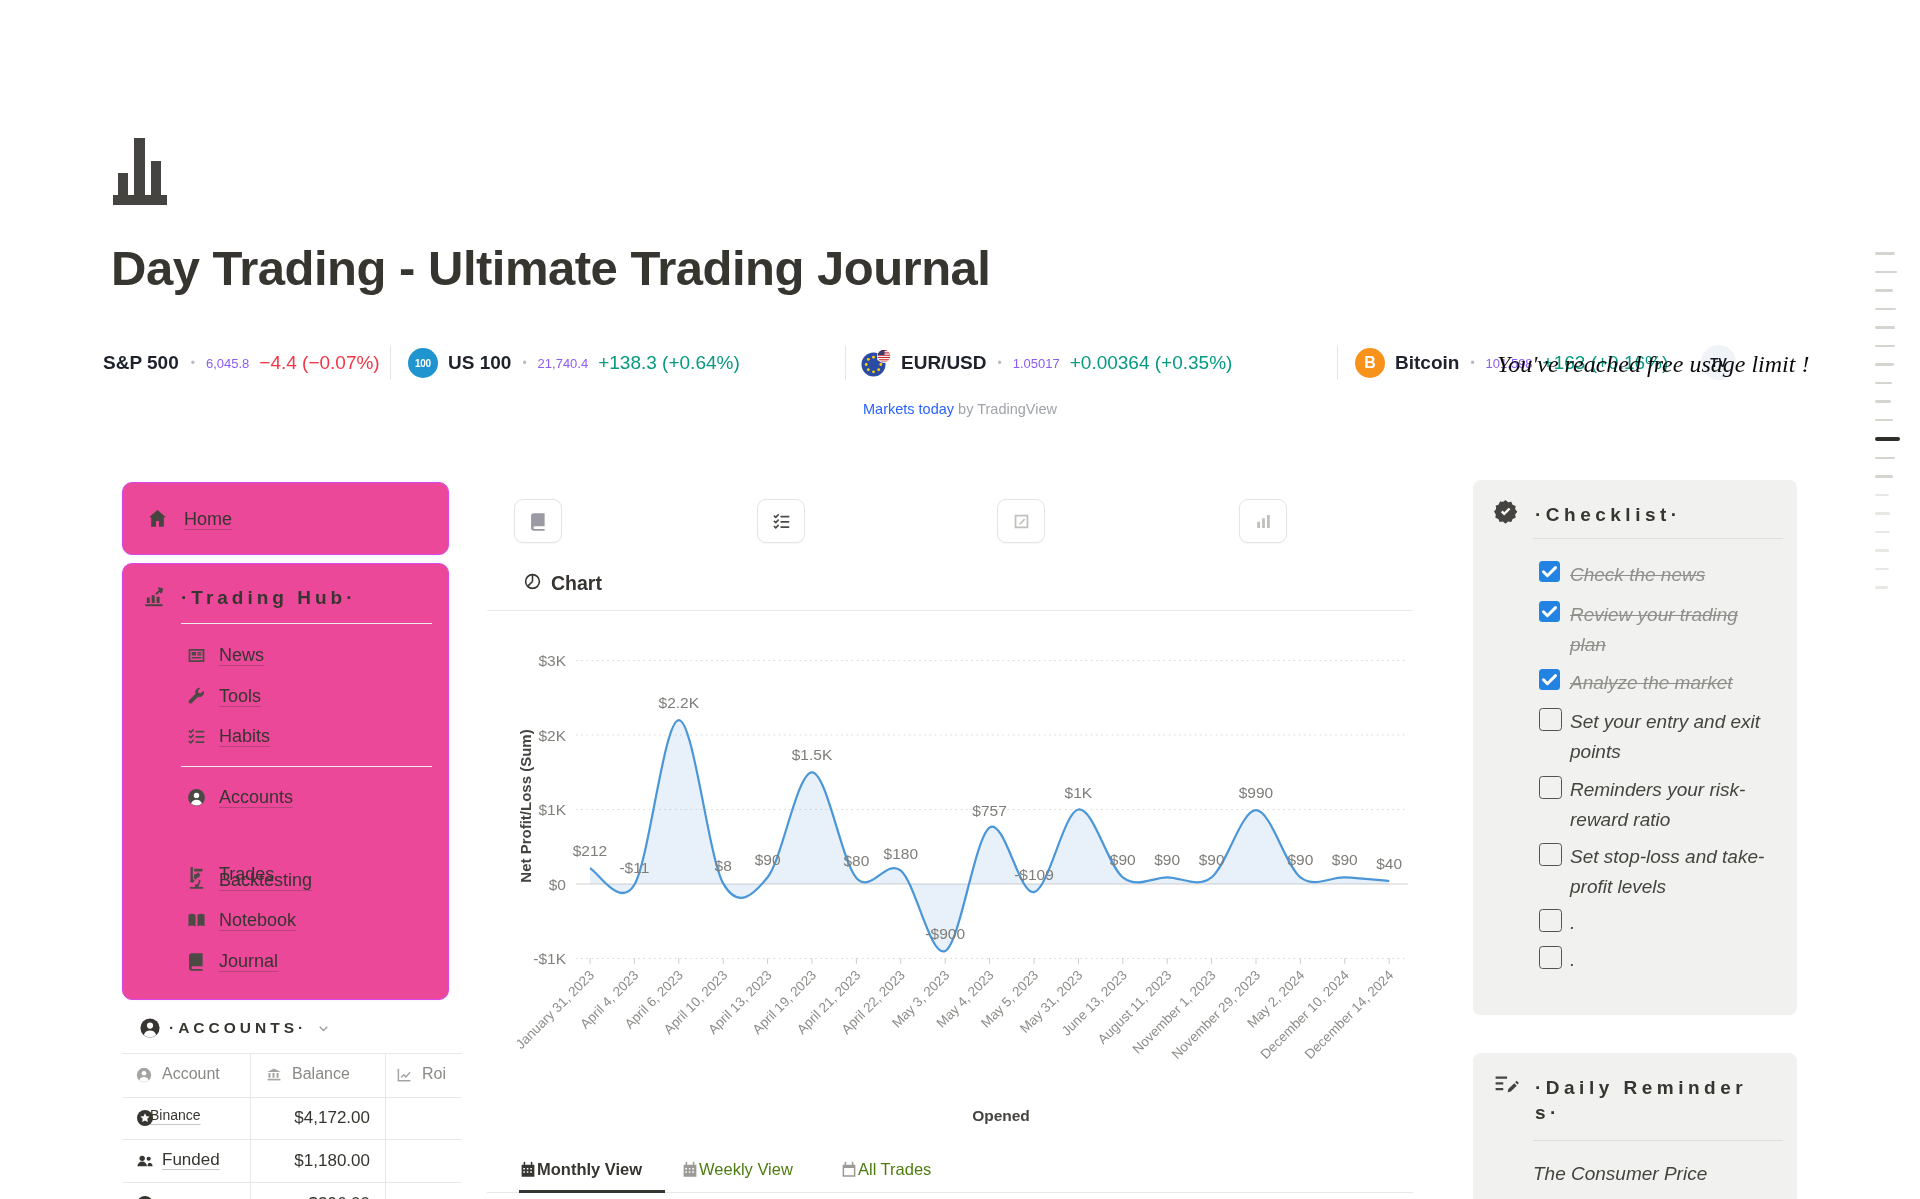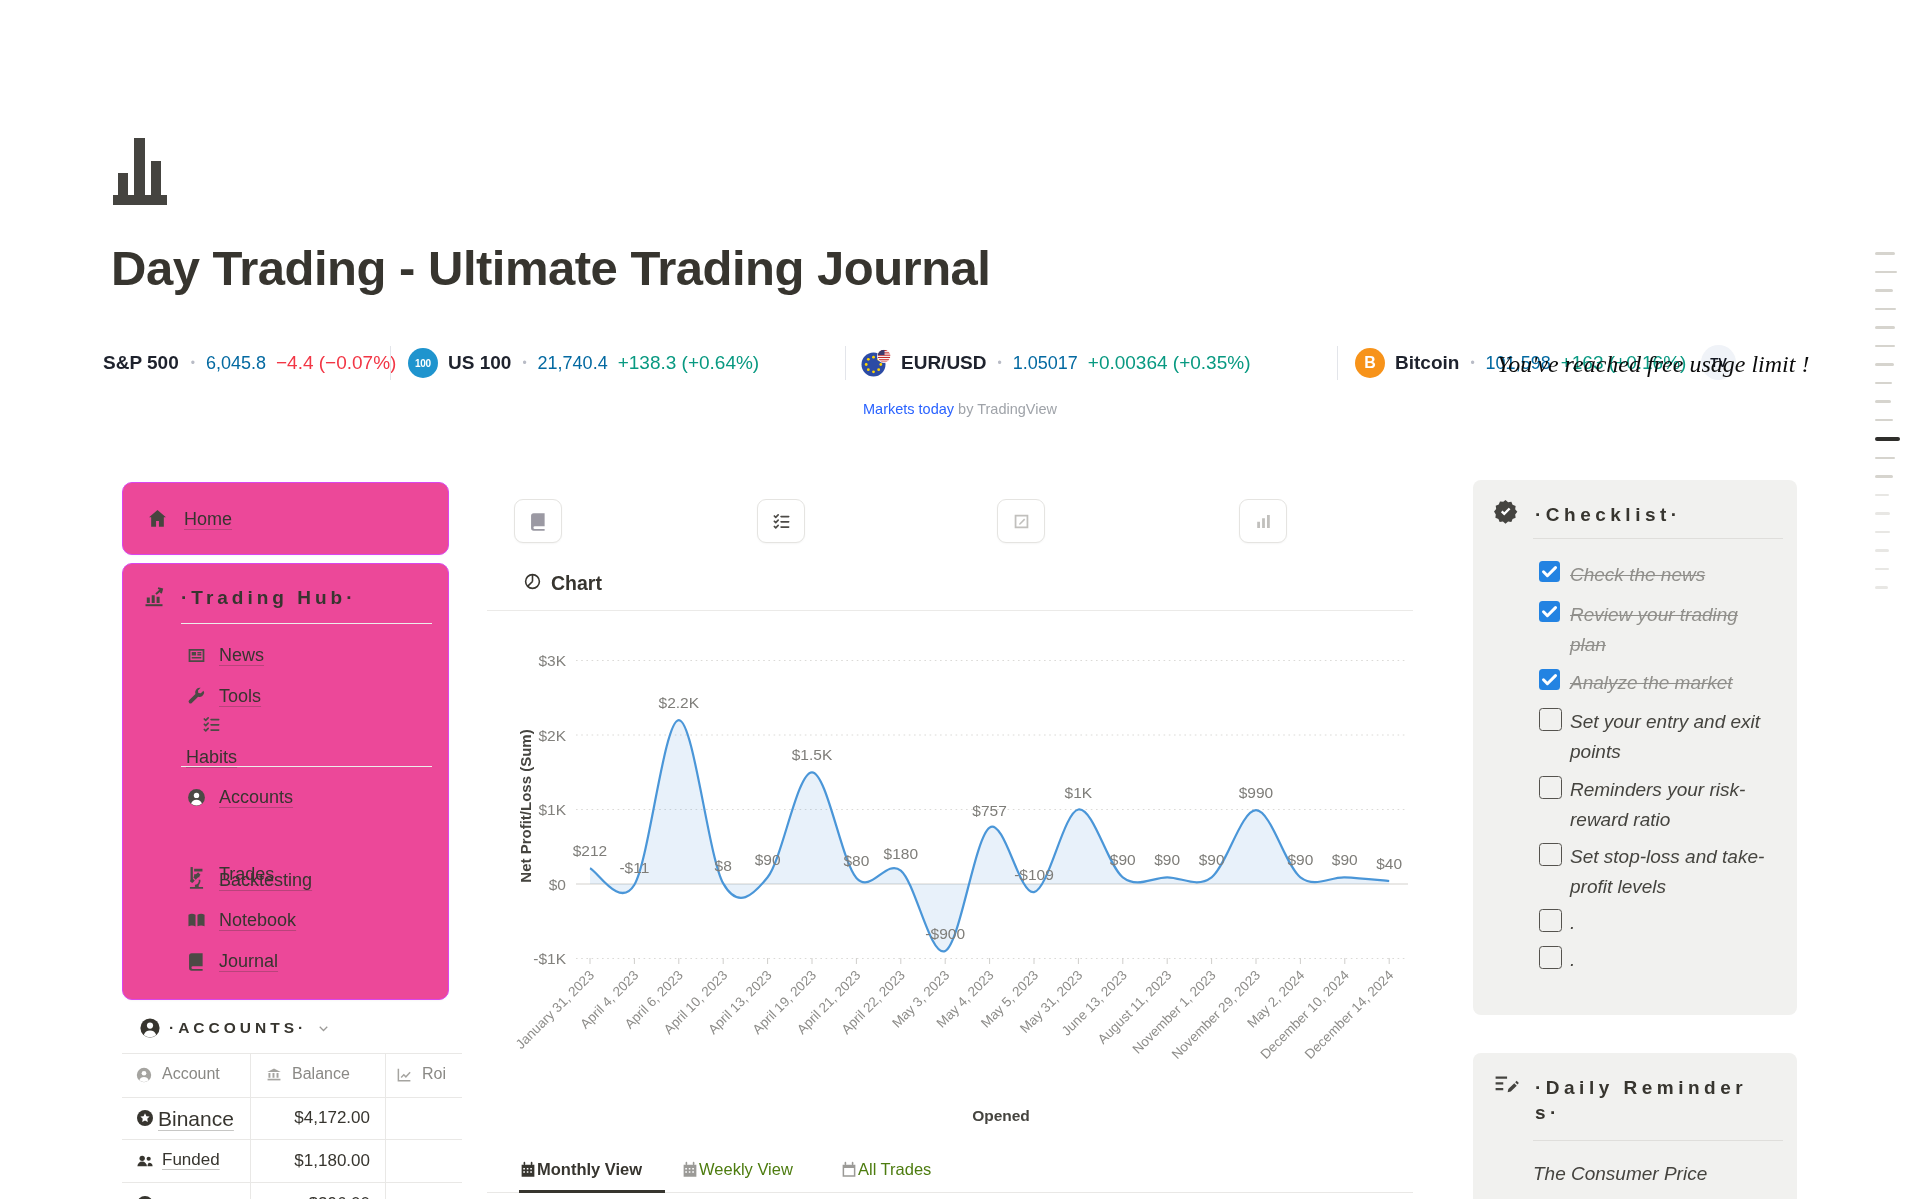--- a/index.html
+++ b/index.html
@@ -10,21 +10,21 @@
   .icon svg{display:block;width:100%;height:100%}
 
   
   .page-icon{position:absolute;left:113px;top:135px;width:54px;height:72px;color:#454440;cursor:pointer}
   .page-title{position:absolute;left:111px;top:240px;margin:0;font-size:49px;font-weight:700;letter-spacing:-.5px;color:#37352f;white-space:nowrap}
 
   
   .t-item{position:absolute;top:340px;height:46px;display:flex;align-items:center;gap:10px;white-space:nowrap;cursor:pointer}
   .t-sym{font-size:19px;font-weight:700;color:#1e222d}
   .t-dot{font-size:12px;color:#b9bcc6;margin:0 1px}
-  .t-price{font-size:18px;color:#0369a1}
+  .t-price{font-size:13px;color:#8b5cf6}
   .t-chg{font-size:19px}
   .t-sep{position:absolute;top:346px;width:1px;height:34px;background:#e3e5ea}
   .coin{width:30px;height:30px;border-radius:50%;display:inline-flex;align-items:center;justify-content:center;color:#fff;font-weight:700}
   .us100{background:#1f94ce;font-size:10px;letter-spacing:-.3px}
   .btc{background:#f7931a;font-size:16px}
   .usage-notice{position:absolute;left:1497px;top:351px;font-family:"Liberation Serif",serif;font-style:italic;
       font-size:24px;color:#0c0c0c;z-index:6;white-space:nowrap}
   .tv-badge{position:absolute;left:1701px;top:345px;width:35px;height:35px;border-radius:50%;background:#f0f3f8;
       display:flex;align-items:center;justify-content:center;font-size:13px;font-weight:700;color:#131722;z-index:5;cursor:pointer}
   .attribution{position:absolute;left:0;top:401px;width:1920px;text-align:center;font-size:14.5px}
@@ -233,21 +233,21 @@
           <a class="nlink">News</a>
         </div>
         <div class="hub-item" style="top: 119px;">
           <span class="icon">
             <svg viewBox="0 0 24 24" fill="currentColor">
               <path d="M20.8 7.2a5.3 5.3 0 0 1-6.9 5l-7.3 7.3a2.2 2.2 0 0 1-3.1-3.1l7.3-7.3a5.3 5.3 0 0 1 5.9-7l-3 3 .4 2.8 2.8.4 3-3c.6.9.9 1.9.9 2.9z"></path>
             </svg>
           </span>
           <a class="nlink">Tools</a>
         </div>
-        <div class="hub-item" style="top: 150px; flex-direction: column;">
+        <div class="hub-item" style="top: 159px;">
           <span class="icon">
             <svg viewBox="0 0 24 24" fill="currentColor">
               <g fill="none" stroke="currentColor" stroke-width="1.9" stroke-linecap="round" stroke-linejoin="round">
                 <path d="m3.8 5.7 1.6 1.6 2.8-2.8"></path>
                 <path d="m3.8 11.7 1.6 1.6 2.8-2.8"></path>
                 <path d="m3.8 17.7 1.6 1.6 2.8-2.8"></path>
                 <path d="M11.5 6.4h8.7M11.5 12.4h8.7M11.5 18.4h8.7"></path>
               </g>
             </svg>
           </span>
@@ -349,21 +349,21 @@
         </span>
         <span class="abs" style="left:300px;top:12px">Roi</span>
       </div>
       <div class="at-row" style="top: 44px; height: 42px;">
         <span class="icon at-cell-icon" style="left:13px;top:11px">
           <svg viewBox="0 0 24 24" fill="currentColor">
             <circle cx="12" cy="12" r="9.6"></circle>
             <path d="m12 6.3 1.7 3.5 3.8.5-2.8 2.6.7 3.8L12 14.9l-3.4 1.8.7-3.8-2.8-2.6 3.8-.5z" fill="#fff"></path>
           </svg>
         </span>
-        <a class="nlink" style="position:absolute;left:36px;top:10px;font-size:21px">Binance</a>
+        <a class="nlink" style="position:absolute;left:28px;top:10px;font-size:14px">Binance</a>
         <span class="at-balance" style="top:11px">$4,172.00</span>
       </div>
       <div class="at-row" style="top: 86px; height: 43px;">
         <span class="icon at-cell-icon" style="left:13px;top:11.5px">
           <svg viewBox="0 0 24 24" fill="currentColor">
             <circle cx="8.6" cy="8.8" r="3.2"></circle>
             <circle cx="16.4" cy="9.3" r="2.5"></circle>
             <path d="M2.9 18.4a5.7 5.7 0 0 1 11.4 0z"></path>
             <path d="M15 18.4c0-1.8.6-3.3 1.6-4.4a4.4 4.4 0 0 1 4.5 4.4z"></path>
           </svg>

